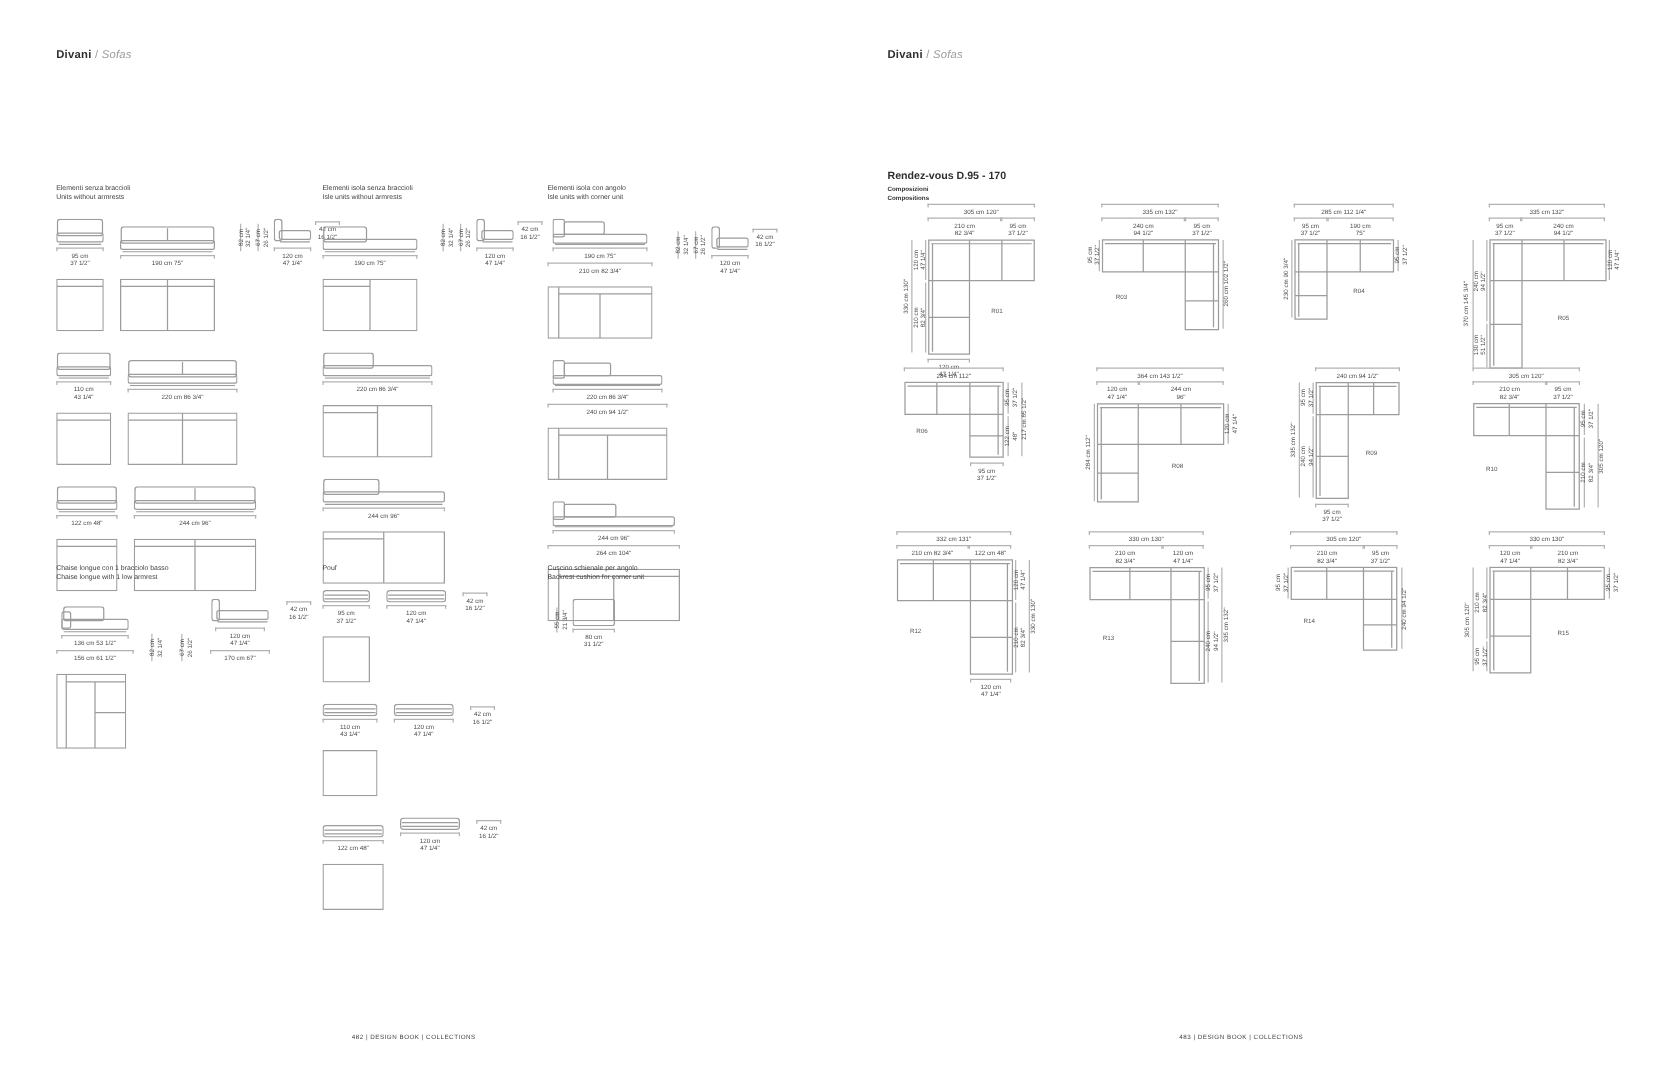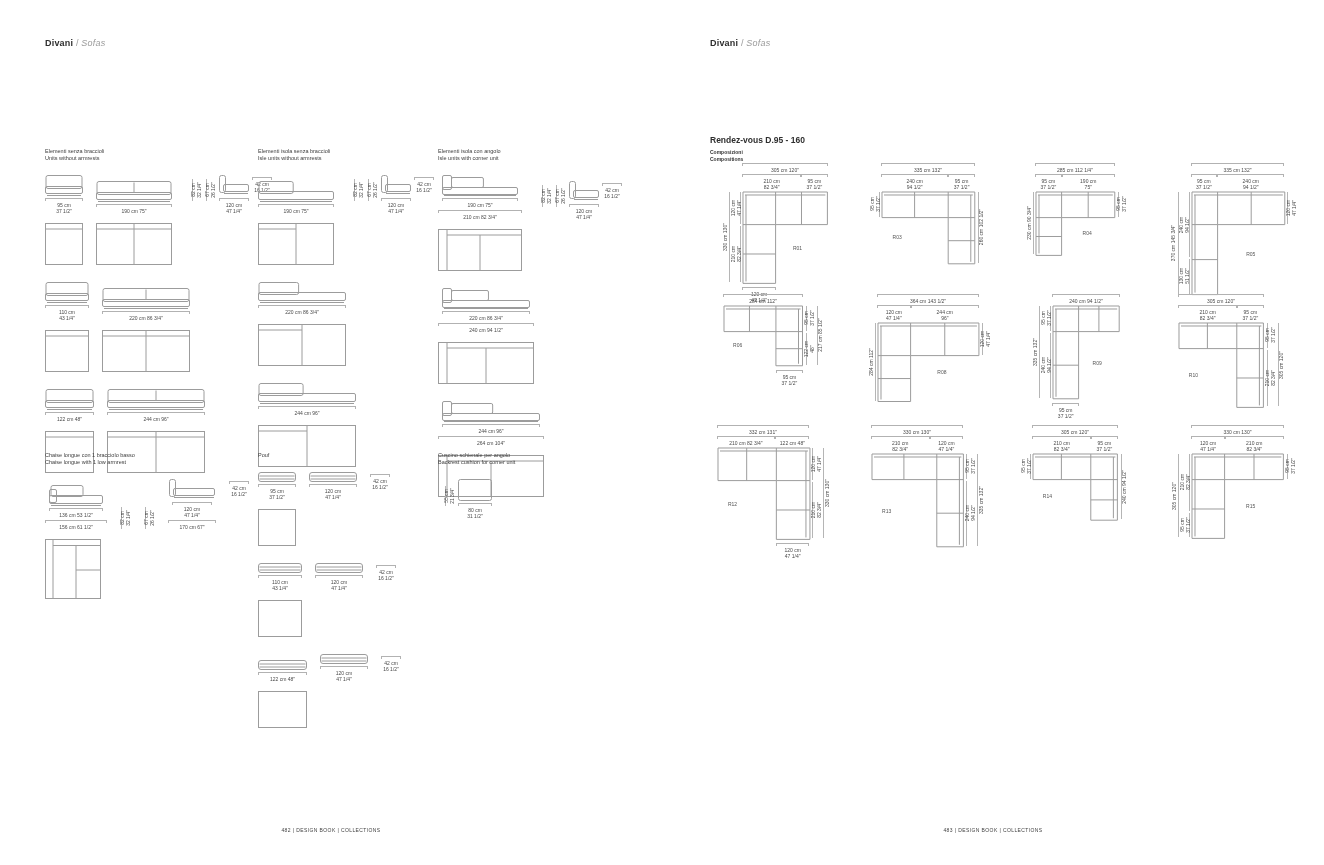--- a/index.html
+++ b/index.html
@@ -673,21 +673,21 @@
         </div>
       </div>
     </div>
   <div class="footer">482 | DESIGN BOOK | COLLECTIONS</div>
 </div>
 
 <div class="page page-right">
   <div class="page-header">
     <span class="hb">Divani</span><span class="hs"> / </span><span class="hi">Sofas</span>
   </div>
-  <div class="product-title">Rendez-vous D.95 - 160</div>
+  <div class="product-title">Rendez-vous D.95 - 170</div>
   <div class="subtitle">
     <div>Composizioni</div>
     <div>Compositions</div>
   </div>
   <div id="comp-grid">
       <div class="comp">
         <div class="ctop" style="width: 85.4px; margin-left: 22px;">
           <div class="dim" style="width: 85.4px;">
             <div class="dl"></div>
             <div>305 cm 120"</div>

